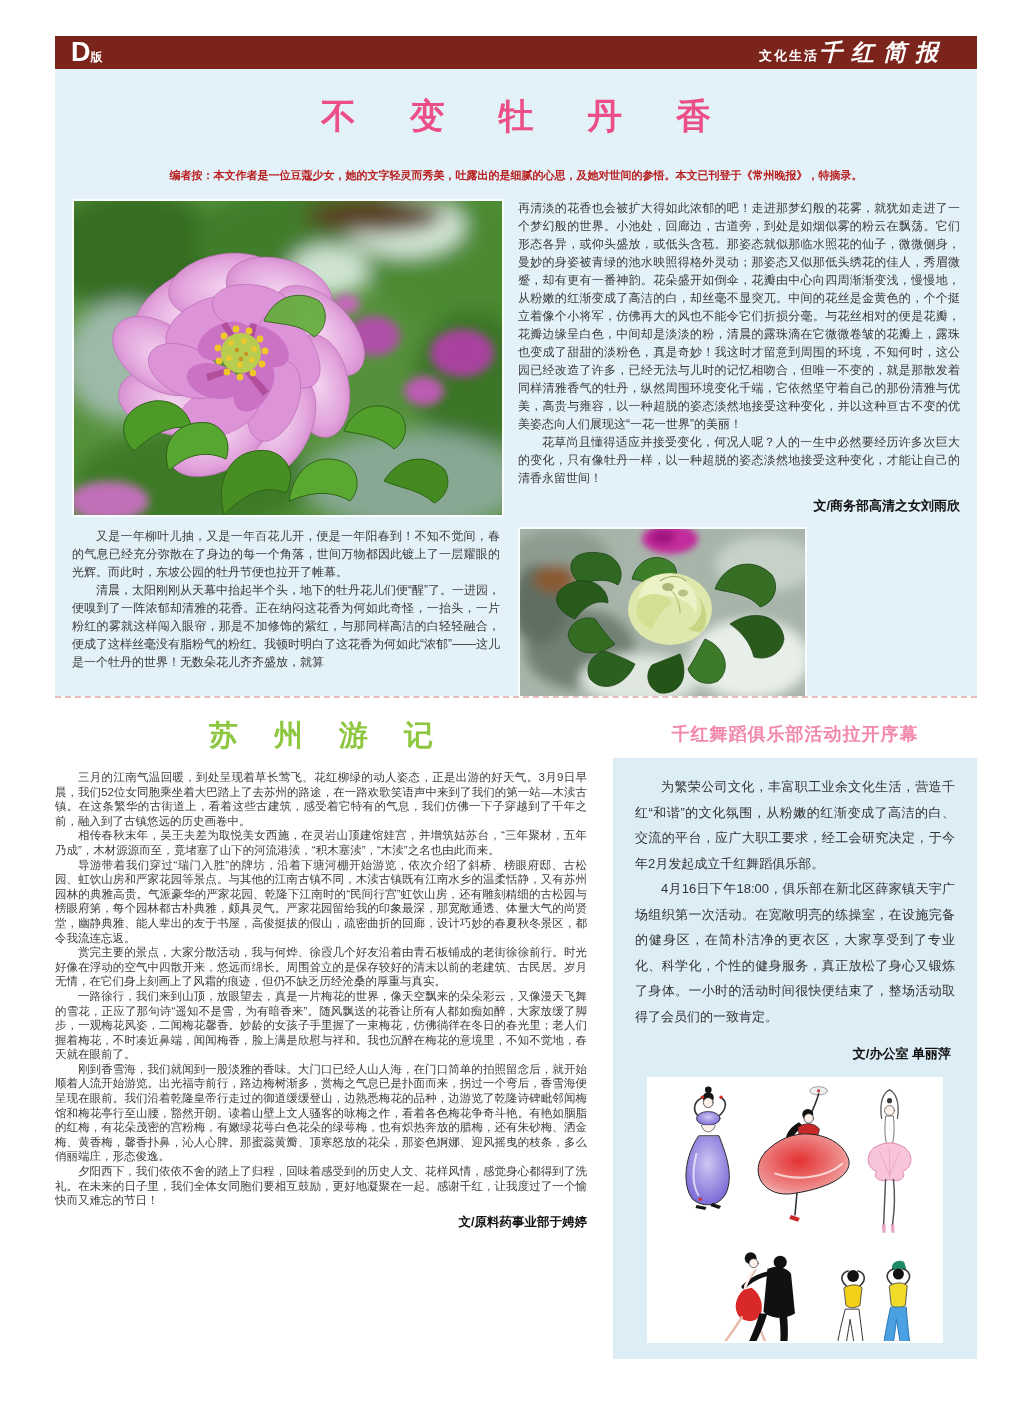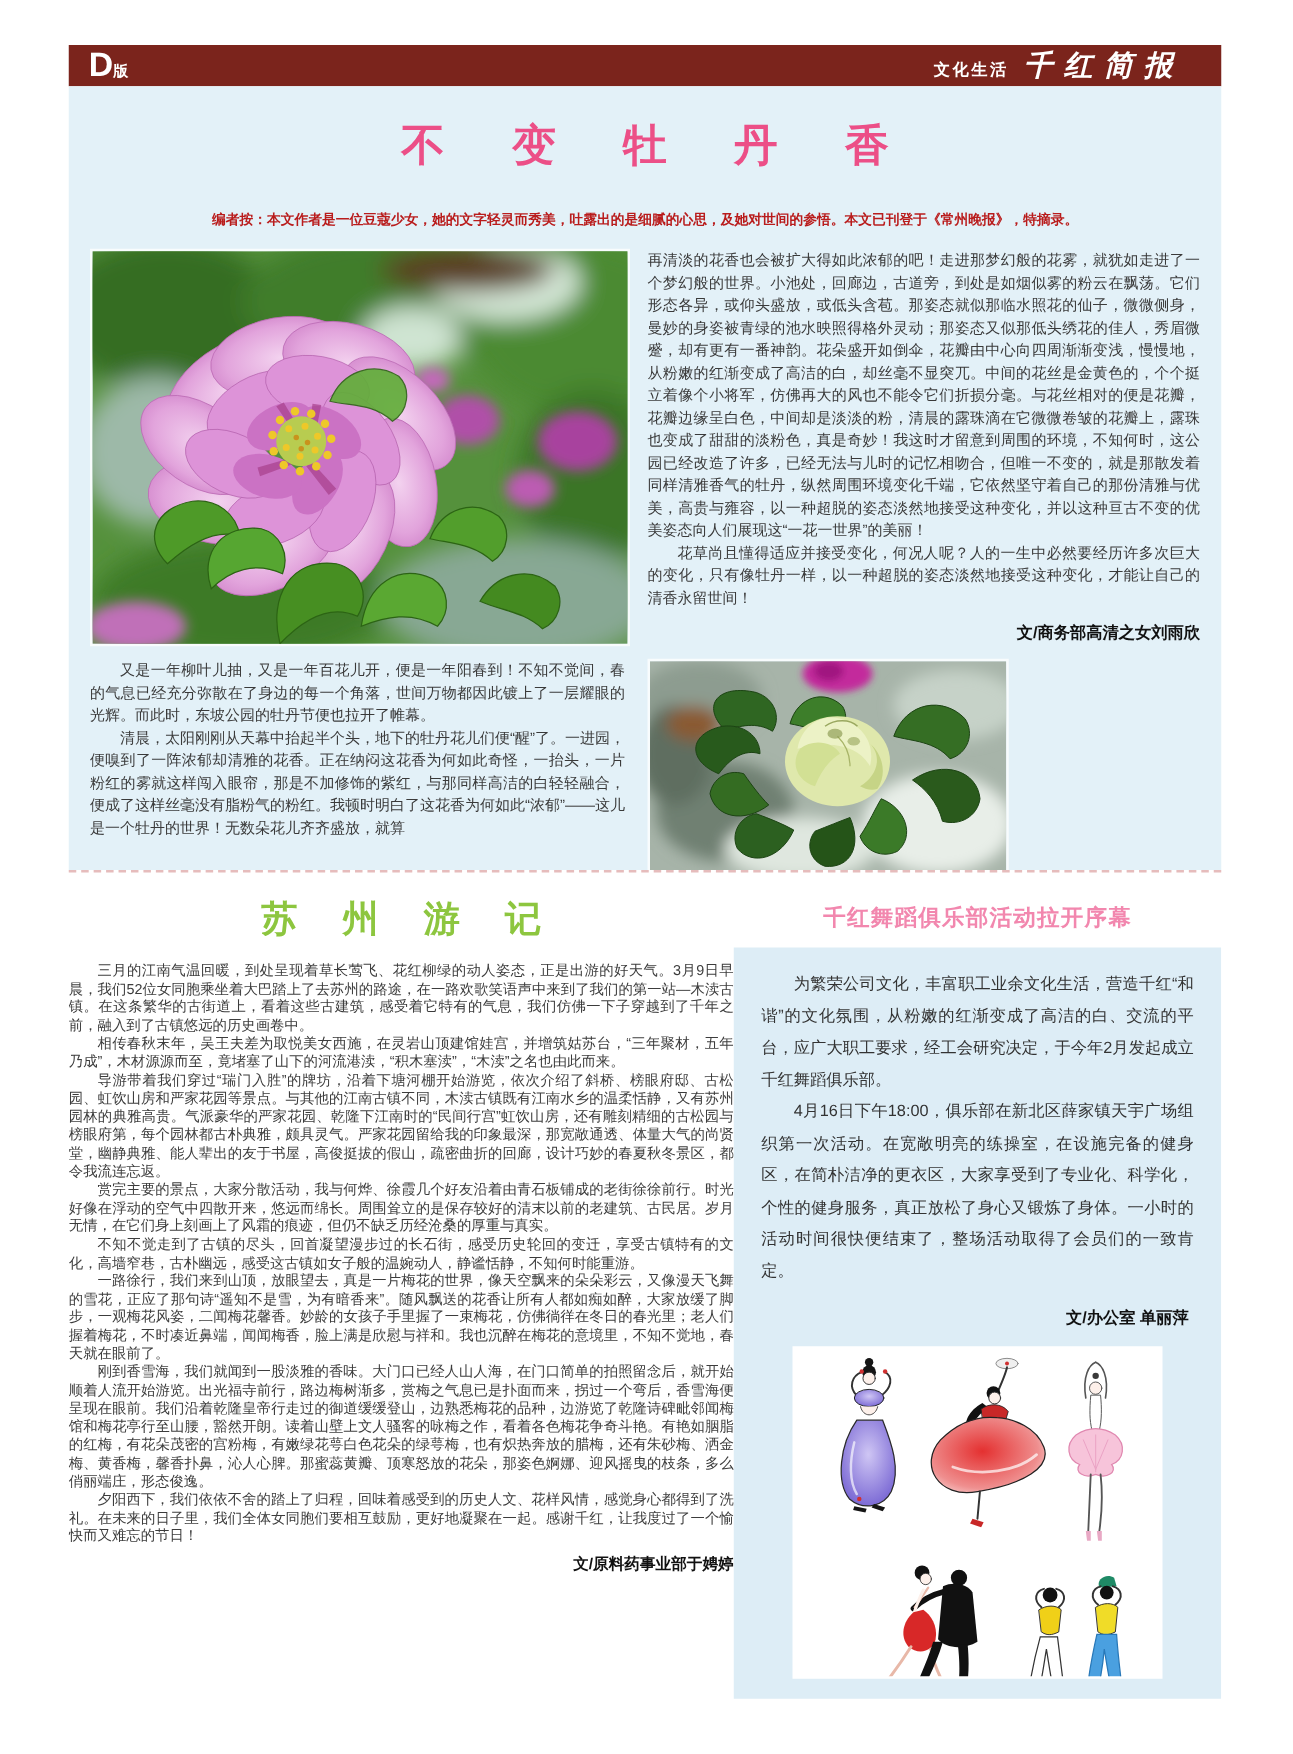--- a/index.html
+++ b/index.html
@@ -4,42 +4,42 @@
 <style>
   html,body{margin:0;padding:0;background:#ffffff;}
   .page{position:relative;width:1034px;height:1403px;background:#fff;overflow:hidden;
         font-family:"Liberation Sans","DejaVu Sans",sans-serif;box-sizing:border-box;
         padding:36px 57px 0 55px;}
   
   .masthead{height:33px;background:#7b241c;color:#fff;display:flex;align-items:center;
             justify-content:space-between;padding:0 30px 0 16px;box-sizing:border-box;}
   .ed-letter{font-size:27px;font-weight:bold;line-height:1;}
   .ed-suffix{font-size:12px;font-weight:bold;}
-  .mast-right{display:flex;align-items:baseline;gap:12px;}
+  .mast-right{display:flex;align-items:baseline;}
   .section-name{font-size:13px;font-weight:bold;letter-spacing:2px;}
   .paper-name{font-size:23px;font-weight:bold;letter-spacing:9px;font-family:"Liberation Serif","DejaVu Serif",serif;font-style:italic;}
   
   .feature{background:#e3f1f8;height:627px;box-sizing:border-box;padding:18px 17px 0 17px;overflow:hidden;}
   .feature h1{margin:6px 0 28px 0;text-align:center;color:#ec4f87;font-size:35px;
               letter-spacing:22px;font-weight:bold;text-indent:22px;}
   .editor-note{margin:0 0 16px 0;text-align:center;font-size:11px;font-weight:bold;color:#b91c1c;}
   .feature-cols{display:flex;gap:18px;}
   .fcol-left{width:428px;flex:none;}
   .fcol-right{flex:1;min-width:0;}
   .photo{line-height:0;}
   .photo-peony{width:428px;height:314px;border:2px solid rgba(255,255,255,.75);box-sizing:content-box;margin-bottom:10px;}
   .photo-bud{width:285px;height:170px;border:2px solid rgba(255,255,255,.75);margin-top:12px;}
   .paras .para{margin:0;text-indent:2em;text-align:justify;color:#3a3a3a;}
   .feature .paras .para{font-size:12px;line-height:18px;}
   .first-flush .para:first-child{text-indent:0;}
   .byline{text-align:right;font-weight:bold;font-size:13px;color:#111;margin-top:10px;}
   
   .divider{border:0;border-top:2px dashed #e6bcbc;height:0;}
   
-  .bottom{display:flex;padding-top:14px;height:703px;box-sizing:border-box;overflow:hidden;}
+  .bottom{display:flex;gap:26px;padding-top:14px;height:703px;box-sizing:border-box;overflow:hidden;}
   .col-suzhou{width:532px;flex:none;}
   .col-suzhou h2{margin:4px 0 14px 0;text-align:center;color:#8dc63f;font-size:29px;
                  letter-spacing:14px;text-indent:14px;font-weight:bold;}
   .suzhou-paras .para{font-size:11.5px;line-height:14.6px;color:#3c3c3c;}
   .col-suzhou .byline{margin-top:6px;font-size:12.5px;}
   .col-dance{flex:1;min-width:0;}
   .col-dance h2{margin:10px 0 12px 0;text-align:center;color:#f287ae;font-size:18px;
                 letter-spacing:1px;font-weight:bold;white-space:nowrap;}
   .dance-panel{background:#ddedf6;padding:16px 22px 16px 22px;box-sizing:border-box;}
   .dance-paras .para{font-size:13px;line-height:25.5px;color:#333;}
@@ -238,21 +238,20 @@
 
   <section class="bottom">
 
     <div class="col-suzhou">
       <h2>苏 州 游 记</h2>
       <div class="paras indent suzhou-paras">
           <p class="para">三月的江南气温回暖，到处呈现着草长莺飞、花红柳绿的动人姿态，正是出游的好天气。3月9日早晨，我们52位女同胞乘坐着大巴踏上了去苏州的路途，在一路欢歌笑语声中来到了我们的第一站—木渎古镇。在这条繁华的古街道上，看着这些古建筑，感受着它特有的气息，我们仿佛一下子穿越到了千年之前，融入到了古镇悠远的历史画卷中。</p>
           <p class="para">相传春秋末年，吴王夫差为取悦美女西施，在灵岩山顶建馆娃宫，并增筑姑苏台，“三年聚材，五年乃成”，木材源源而至，竟堵塞了山下的河流港渎，“积木塞渎”，“木渎”之名也由此而来。</p>
           <p class="para">导游带着我们穿过“瑞门入胜”的牌坊，沿着下塘河棚开始游览，依次介绍了斜桥、榜眼府邸、古松园、虹饮山房和严家花园等景点。与其他的江南古镇不同，木渎古镇既有江南水乡的温柔恬静，又有苏州园林的典雅高贵。气派豪华的严家花园、乾隆下江南时的“民间行宫”虹饮山房，还有雕刻精细的古松园与榜眼府第，每个园林都古朴典雅，颇具灵气。严家花园留给我的印象最深，那宽敞通透、体量大气的尚贤堂，幽静典雅、能人辈出的友于书屋，高俊挺拔的假山，疏密曲折的回廊，设计巧妙的春夏秋冬景区，都令我流连忘返。</p>
           <p class="para">赏完主要的景点，大家分散活动，我与何烨、徐霞几个好友沿着由青石板铺成的老街徐徐前行。时光好像在浮动的空气中四散开来，悠远而绵长。周围耸立的是保存较好的清末以前的老建筑、古民居。岁月无情，在它们身上刻画上了风霜的痕迹，但仍不缺乏历经沧桑的厚重与真实。</p>
-          <p class="para">不知不觉走到了古镇的尽头，回首凝望漫步过的长石街，感受历史轮回的变迁，享受古镇特有的文化，高墙窄巷，古朴幽远，感受这古镇如女子般的温婉动人，静谧恬静，不知何时能重游。</p>
           <p class="para">一路徐行，我们来到山顶，放眼望去，真是一片梅花的世界，像天空飘来的朵朵彩云，又像漫天飞舞的雪花，正应了那句诗“遥知不是雪，为有暗香来”。随风飘送的花香让所有人都如痴如醉，大家放缓了脚步，一观梅花风姿，二闻梅花馨香。妙龄的女孩子手里握了一束梅花，仿佛徜徉在冬日的春光里；老人们握着梅花，不时凑近鼻端，闻闻梅香，脸上满是欣慰与祥和。我也沉醉在梅花的意境里，不知不觉地，春天就在眼前了。</p>
           <p class="para">刚到香雪海，我们就闻到一股淡雅的香味。大门口已经人山人海，在门口简单的拍照留念后，就开始顺着人流开始游览。出光福寺前行，路边梅树渐多，赏梅之气息已是扑面而来，拐过一个弯后，香雪海便呈现在眼前。我们沿着乾隆皇帝行走过的御道缓缓登山，边熟悉梅花的品种，边游览了乾隆诗碑毗邻闻梅馆和梅花亭行至山腰，豁然开朗。读着山壁上文人骚客的咏梅之作，看着各色梅花争奇斗艳。有艳如胭脂的红梅，有花朵茂密的宫粉梅，有嫩绿花萼白色花朵的绿萼梅，也有炽热奔放的腊梅，还有朱砂梅、洒金梅、黄香梅，馨香扑鼻，沁人心脾。那蜜蕊黄瓣、顶寒怒放的花朵，那姿色婀娜、迎风摇曳的枝条，多么俏丽端庄，形态俊逸。</p>
           <p class="para">夕阳西下，我们依依不舍的踏上了归程，回味着感受到的历史人文、花样风情，感觉身心都得到了洗礼。在未来的日子里，我们全体女同胞们要相互鼓励，更好地凝聚在一起。感谢千红，让我度过了一个愉快而又难忘的节日！</p>
         </div>
       <div class="byline">文/原料药事业部于娉婷</div>
     </div>
 
     <div class="col-dance">
       <h2>千红舞蹈俱乐部活动拉开序幕</h2>
       <div class="dance-panel">

